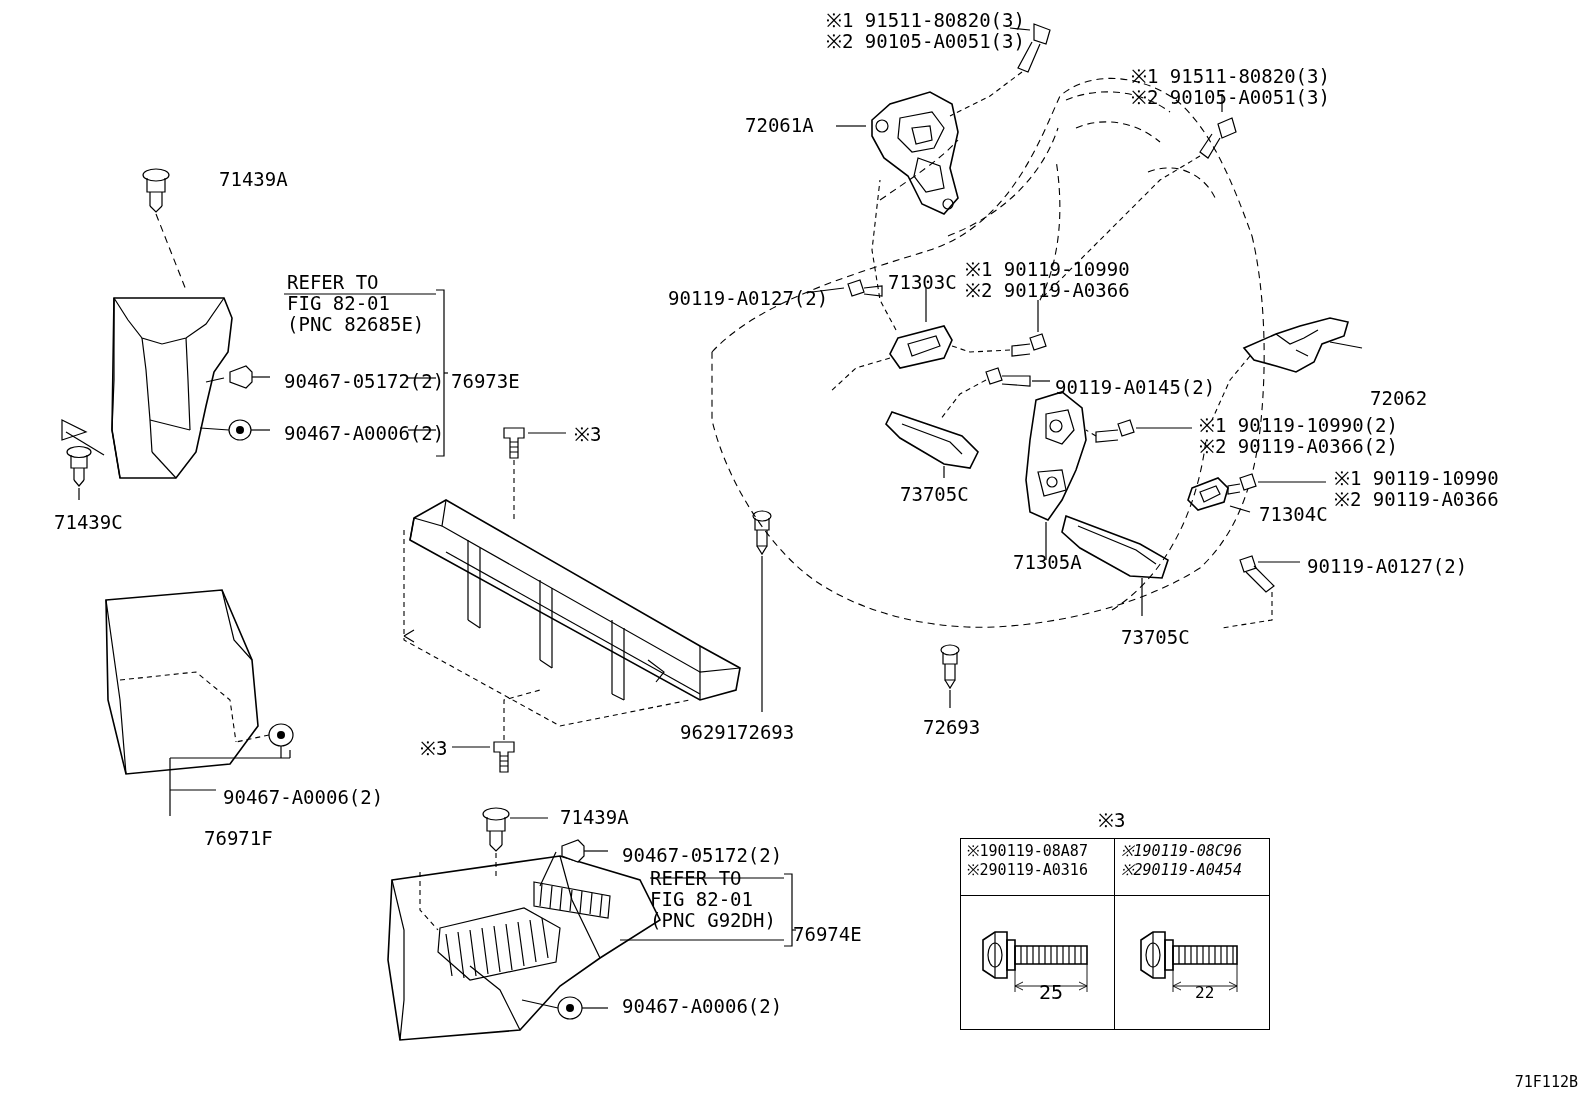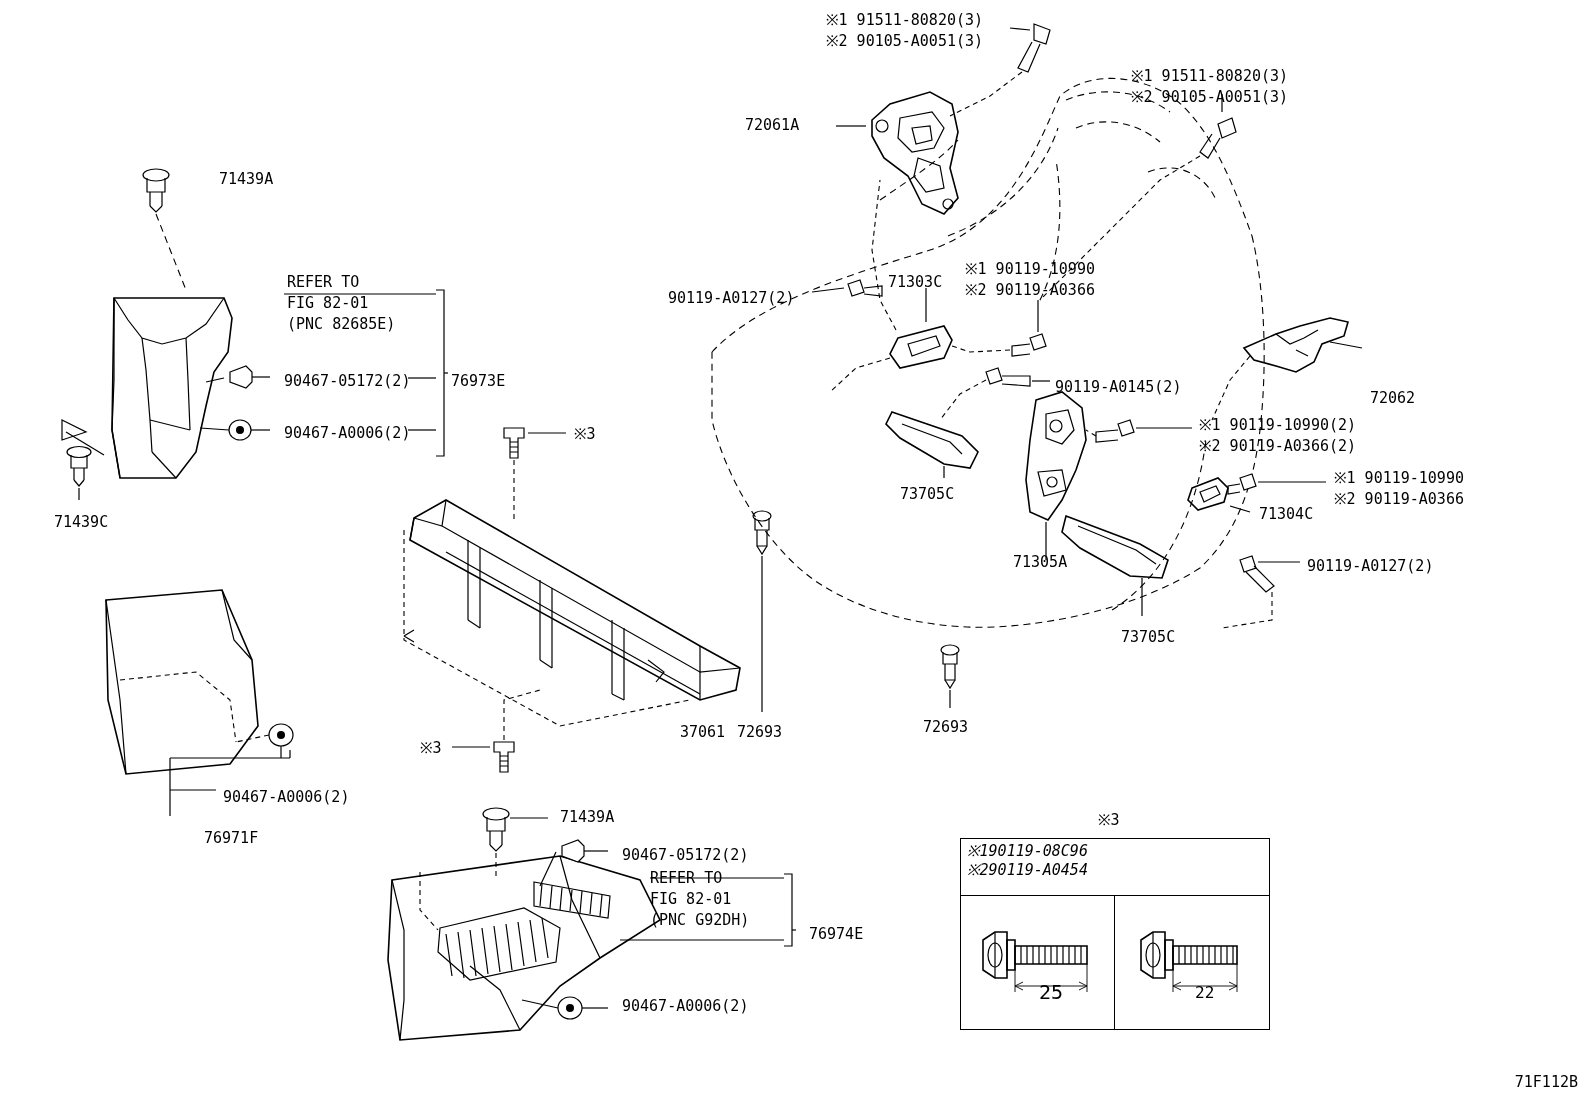--- a/index.html
+++ b/index.html
@@ -1,20 +1,20 @@
 <!DOCTYPE html>
 <html><head>
 <meta charset="utf-8">
 <style>
   html,body{margin:0;padding:0;background:#ffffff;}
   body{width:1592px;height:1099px;position:relative;overflow:hidden;
        font-family:"Liberation Sans", sans-serif;color:#000;}
   #stage{position:absolute;left:0;top:0;width:1592px;height:1099px;}
   .lbl{position:absolute;white-space:pre;font-family:"DejaVu Sans Mono","Liberation Mono",monospace;
-       font-size:15px;letter-spacing:0px;line-height:21px;color:#000;}
+       font-size:19px;letter-spacing:0px;line-height:21px;color:#000;}
   svg{position:absolute;left:0;top:0;width:1592px;height:1099px;overflow:visible;}
   .ln{stroke:#000;fill:none;stroke-width:1.2;}
   .ln2{stroke:#000;fill:none;stroke-width:1.6;}
   .dash{stroke:#000;fill:none;stroke-width:1.1;stroke-dasharray:7 5;}
   .dash2{stroke:#000;fill:none;stroke-width:1.1;stroke-dasharray:5 4;}
   .thin{stroke:#000;fill:none;stroke-width:0.9;}
   .fillw{fill:#fff;stroke:#000;stroke-width:1.2;}
   .fillk{fill:#000;}
   .tbl{position:absolute;border:1px solid #000;box-sizing:border-box;}
   .tbl .row{display:flex;}
@@ -320,35 +320,39 @@
 <div class="lbl" style="left:1334px;top:468px;">※1 90119-10990
 ※2 90119-A0366</div>
 <div class="lbl" style="left:1259px;top:504px;">71304C</div>
 <div class="lbl" style="left:900px;top:484px;">73705C</div>
 <div class="lbl" style="left:1013px;top:552px;">71305A</div>
 <div class="lbl" style="left:1307px;top:556px;">90119-A0127(2)</div>
 <div class="lbl" style="left:1121px;top:627px;">73705C</div>
 <div class="lbl" style="left:574px;top:424px;">※3</div>
 <div class="lbl" style="left:737px;top:722px;">72693</div>
 <div class="lbl" style="left:923px;top:717px;">72693</div>
-<div class="lbl" style="left:680px;top:722px;">37061</div>
+<div class="lbl" style="left:680px;top:722px;">96291</div>
 <div class="lbl" style="left:420px;top:738px;">※3</div>
 <div class="lbl" style="left:223px;top:787px;">90467-A0006(2)</div>
 <div class="lbl" style="left:204px;top:828px;">76971F</div>
 <div class="lbl" style="left:560px;top:807px;">71439A</div>
 <div class="lbl" style="left:622px;top:845px;">90467-05172(2)</div>
 <div class="lbl" style="left:650px;top:868px;">REFER TO
 FIG 82-01
 (PNC G92DH)</div>
-<div class="lbl" style="left:793px;top:924px;margin-left:16px;">76974E</div>
+<div class="lbl" style="left:793px;top:924px;">76974E</div>
 <div class="lbl" style="left:622px;top:996px;">90467-A0006(2)</div>
 <div class="lbl" style="left:1098px;top:810px;">※3</div>
 
 <div class="tbl" style="left:960px;top:838px;width:310px;height:192px;">
   <div class="row" style="border-bottom:1px solid #000;">
+    <div class="cell" style="width:155px;height:56px;">
+      <div>※190119-08A87</div>
+      <div>※290119-A0316</div>
+    </div>
     <div class="cell" style="width:155px;height:56px;font-style:italic;">
       <div>※190119-08C96</div>
       <div>※290119-A0454</div>
     </div>
   </div>
   <div class="row">
     <div class="cell" style="width:155px;height:134px;position:relative;">
       <svg viewBox="0 0 155 134" style="position:absolute;left:0;top:0;width:155px;height:134px;">
         <g>
           <path class="ln2" d="M22 44 L34 36 L46 36 L46 82 L34 82 L22 74 Z" fill="#fff"></path>

